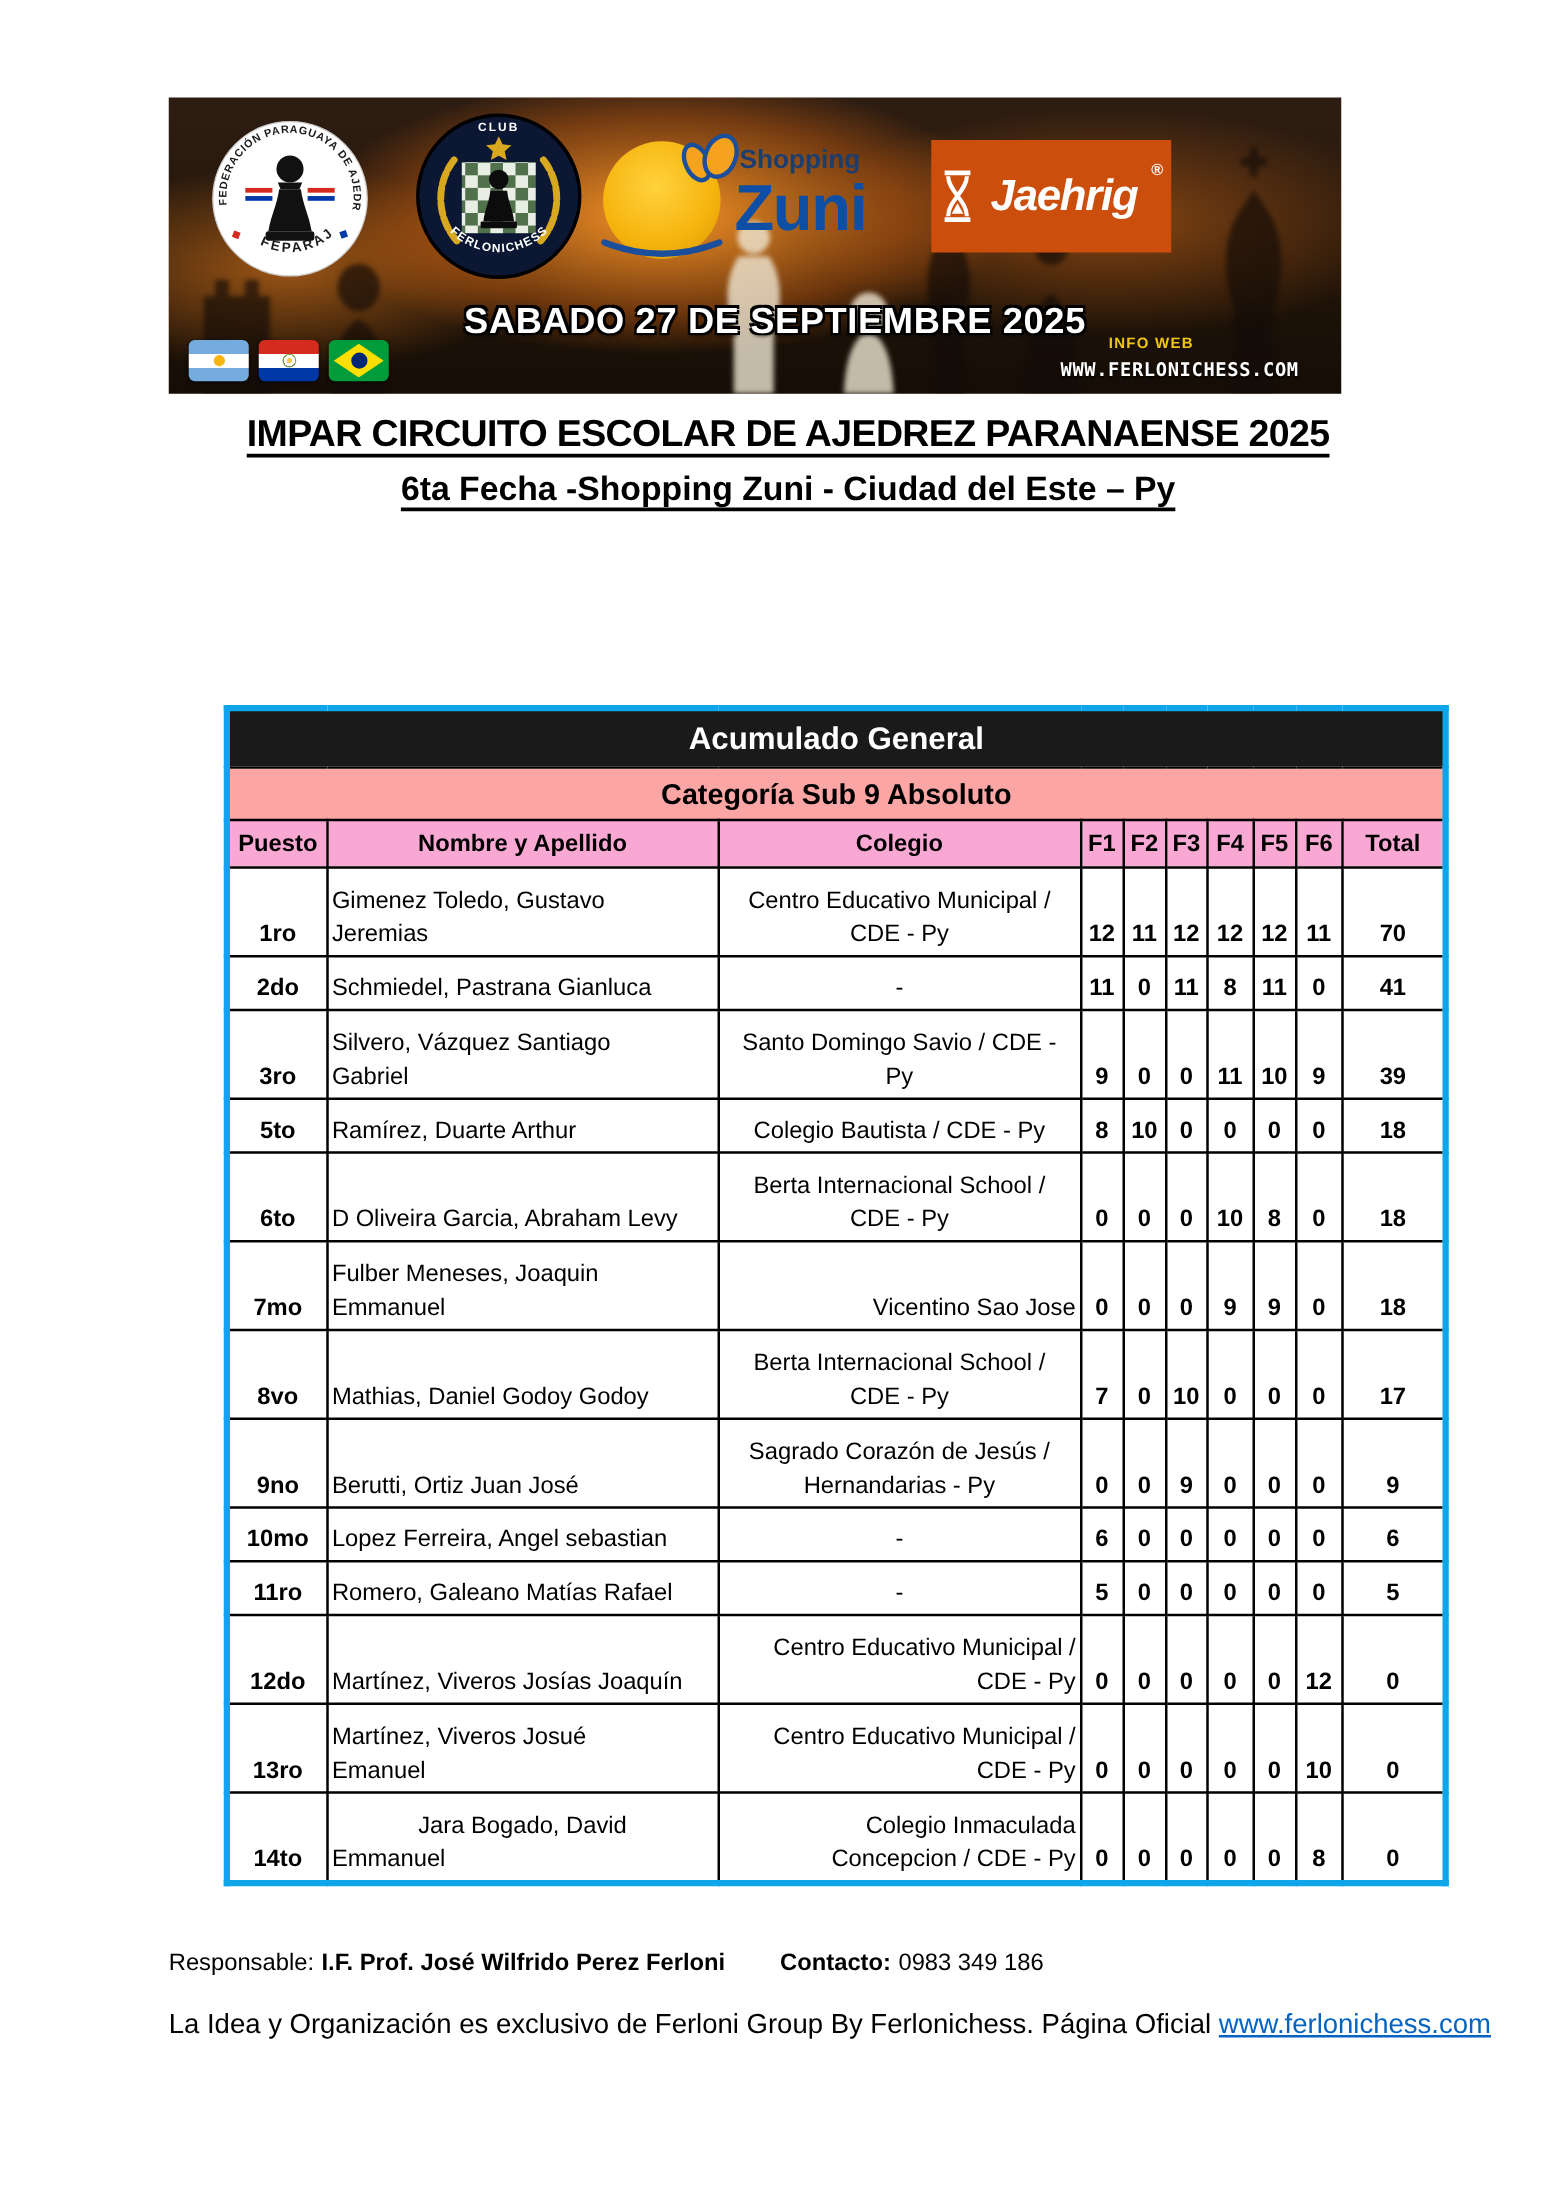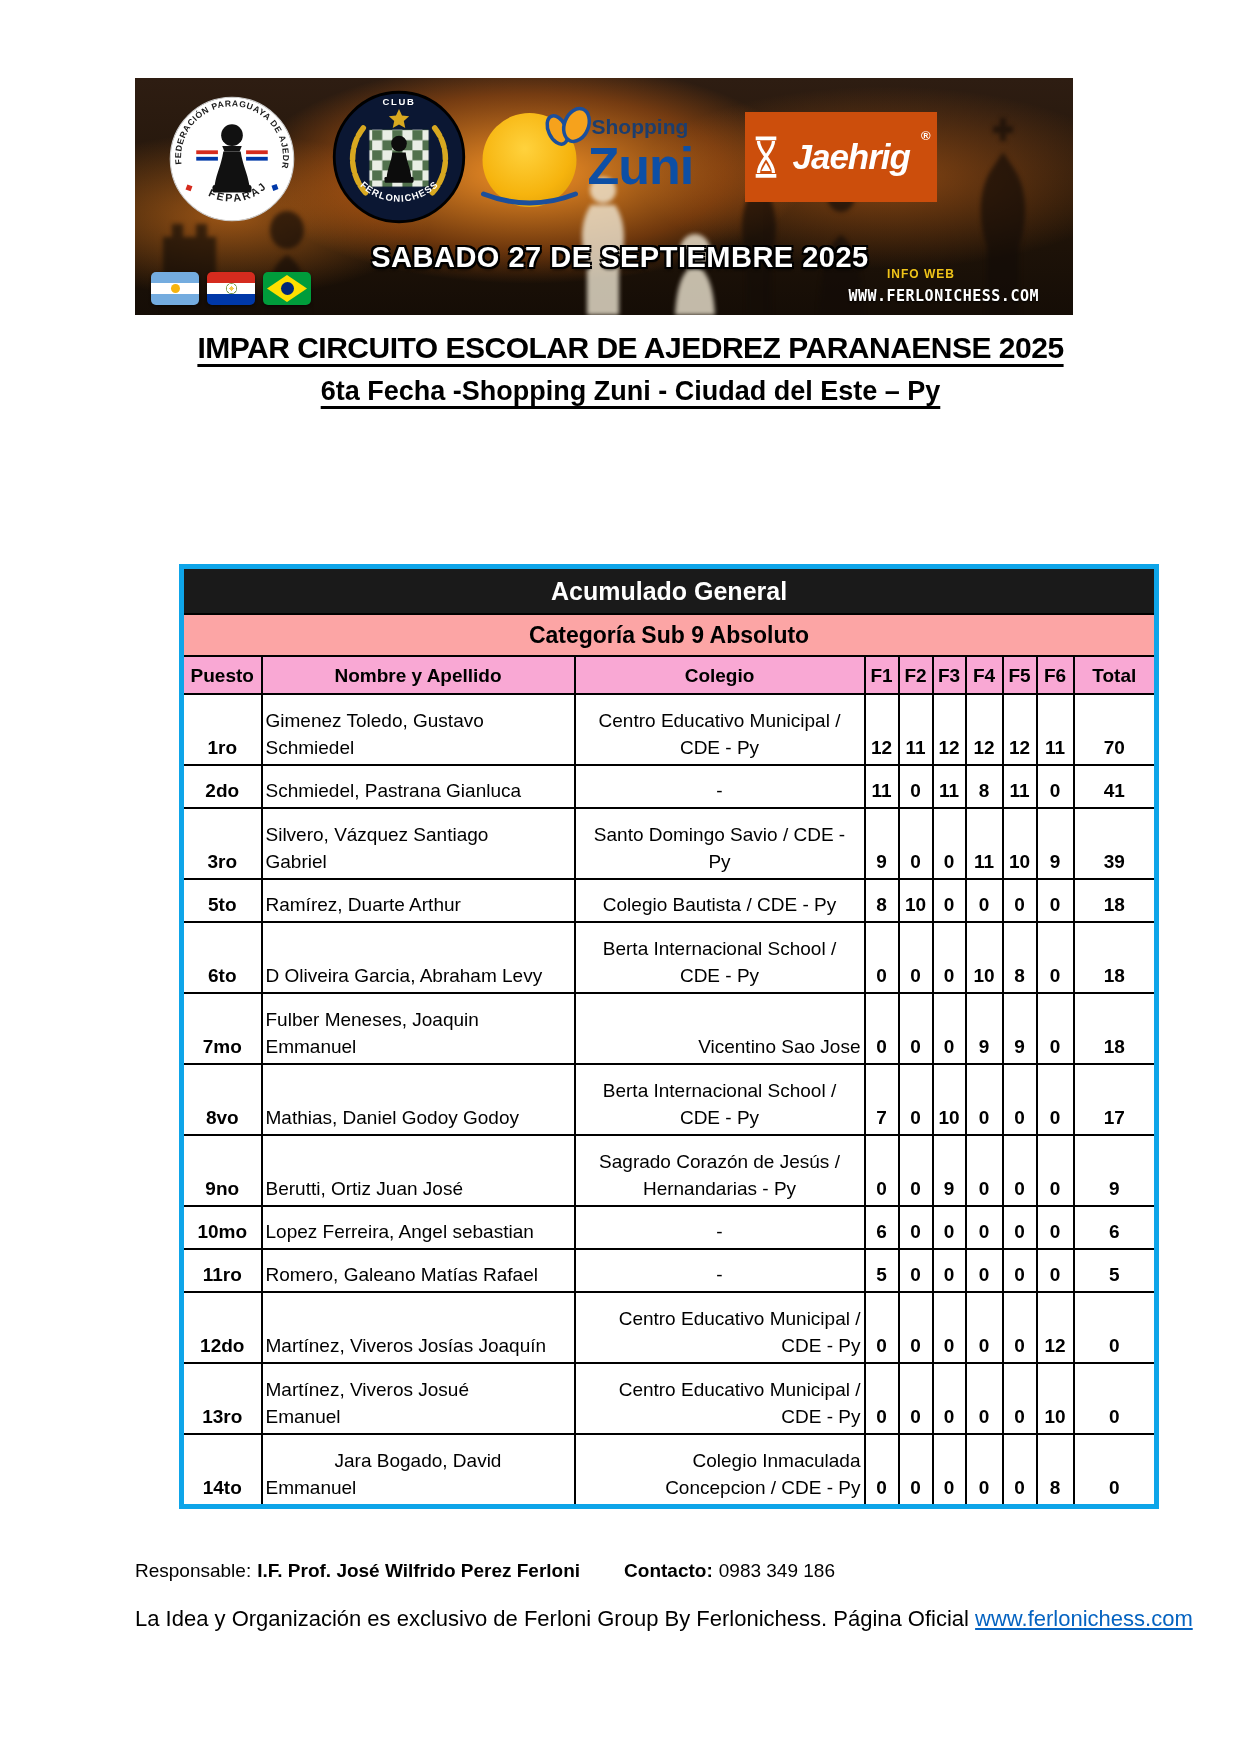--- a/index.html
+++ b/index.html
@@ -240,21 +240,21 @@
           <td>F3</td>
           <td>F4</td>
           <td>F5</td>
           <td>F6</td>
           <td>Total</td>
         </tr>
     <tr class="tall">
           <td class="c-puesto">1ro</td>
           <td class="c-name">
             <div>Gimenez Toledo, Gustavo</div>
-            <div>Schmiedel</div>
+            <div>Jeremias</div>
           </td>
           <td class="c-col ac">
             <div>Centro Educativo Municipal /</div>
             <div>CDE - Py</div>
           </td>
           <td class="c-f">12</td>
           <td class="c-f">11</td>
           <td class="c-f">12</td>
           <td class="c-f">12</td>
           <td class="c-f">12</td>

